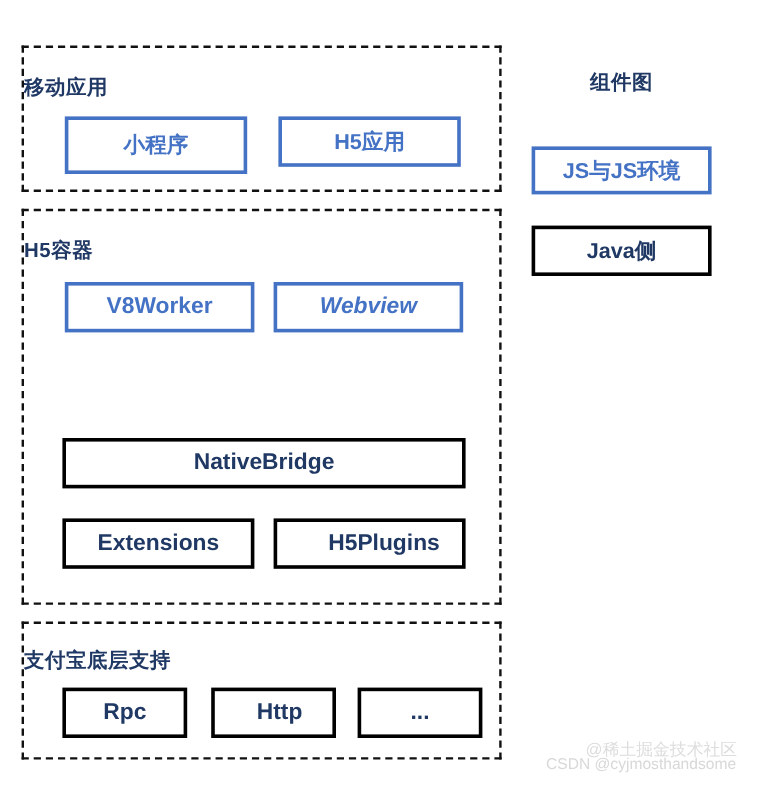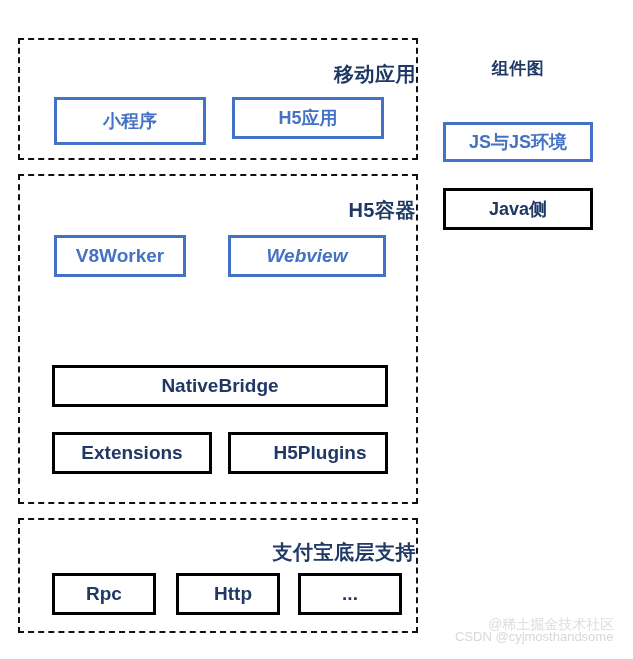--- a/index.html
+++ b/index.html
@@ -12,24 +12,24 @@
 
   
   .layer{
     position:absolute;
     border:2px dashed #111111;
     box-sizing:border-box;
     background:#ffffff;
   }
   .layer-title{
     position:absolute;left:0;right:0;
-    text-align:right;
+    text-align:left;
     color:#1F3864;
     font-weight:bold;
-    font-size:20px;
+    font-size:17px;
     letter-spacing:.5px;
   }
 
   
   .box{
     position:absolute;
     box-sizing:border-box;
     display:flex;align-items:center;justify-content:center;
     background:#ffffff;
     font-weight:bold;
@@ -77,21 +77,21 @@
     <div class="layer-title" style="top:21px;">移动应用</div>
 
     <div class="box blue cn" style="left:34px;top:57px;width:152px;height:48px;">小程序</div>
 
     <div class="box blue cn" style="left:212px;top:57px;width:152px;height:42px;">H5应用</div>
   </div>
 
   <div class="layer" style="left:18px;top:174px;width:400px;height:330px;">
     <div class="layer-title" style="top:21px;">H5容器</div>
 
-    <div class="box blue" style="left:34px;top:59px;width:132px;height:42px;">V8Worker</div>
+    <div class="box blue" style="left:34px;top:59px;width:158px;height:42px;">V8Worker</div>
 
     <div class="box blue" style="left:208px;top:59px;width:158px;height:42px;font-style:italic;">Webview</div>
 
 
     <div class="box black" style="left:32px;top:189px;width:336px;height:42px;">NativeBridge</div>
 
     <div class="box black" style="left:32px;top:256px;width:160px;height:42px;">Extensions</div>
 
     <div class="box black" style="left:208px;top:256px;width:160px;height:42px;padding-left:24px;">H5Plugins</div>
   </div>

